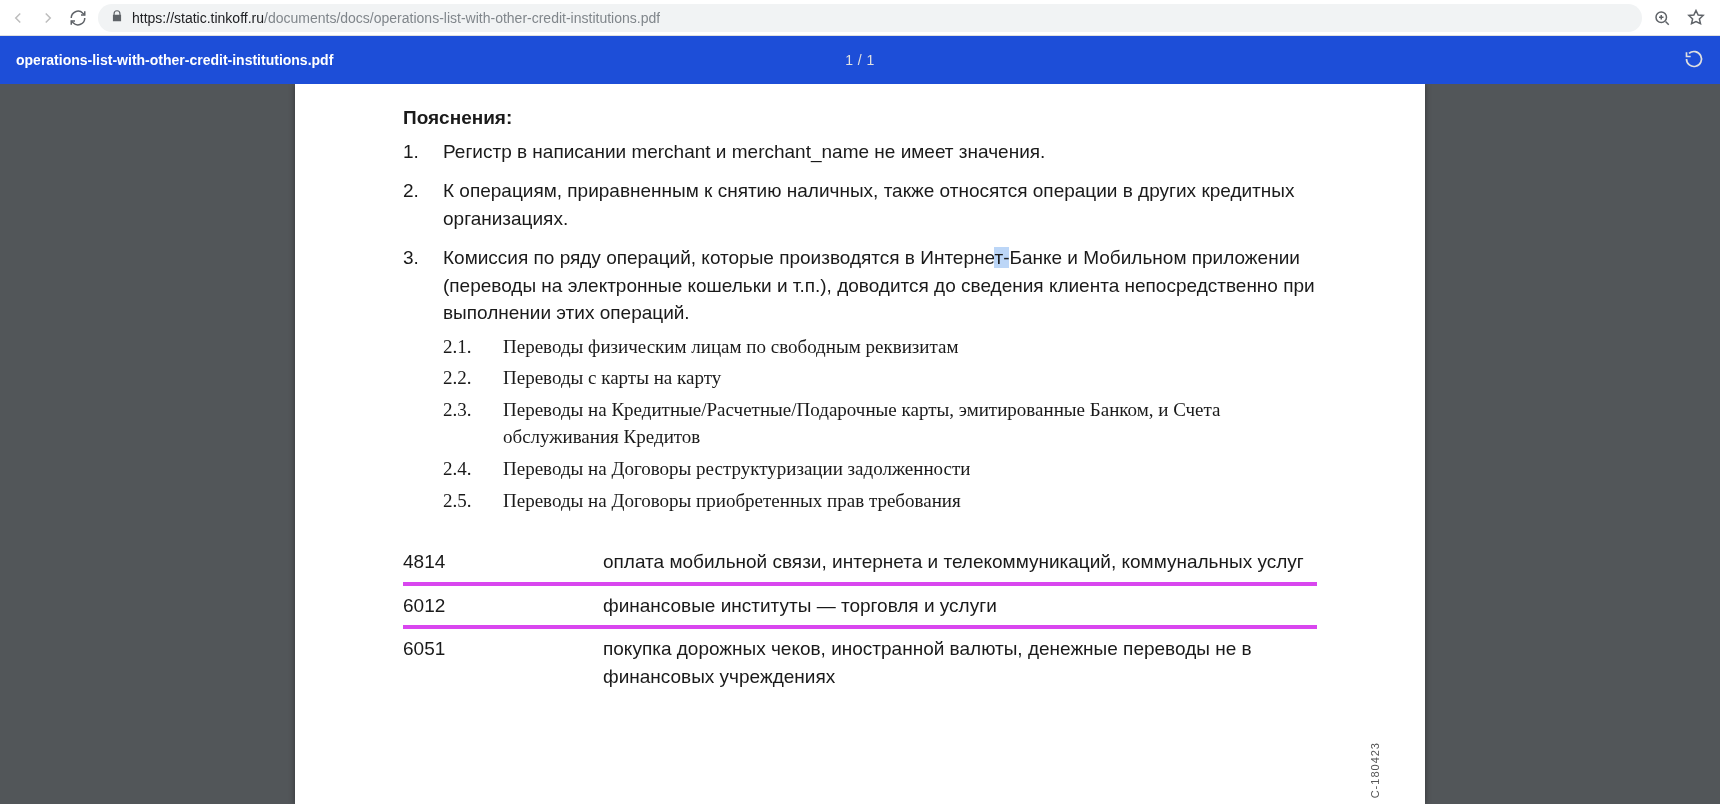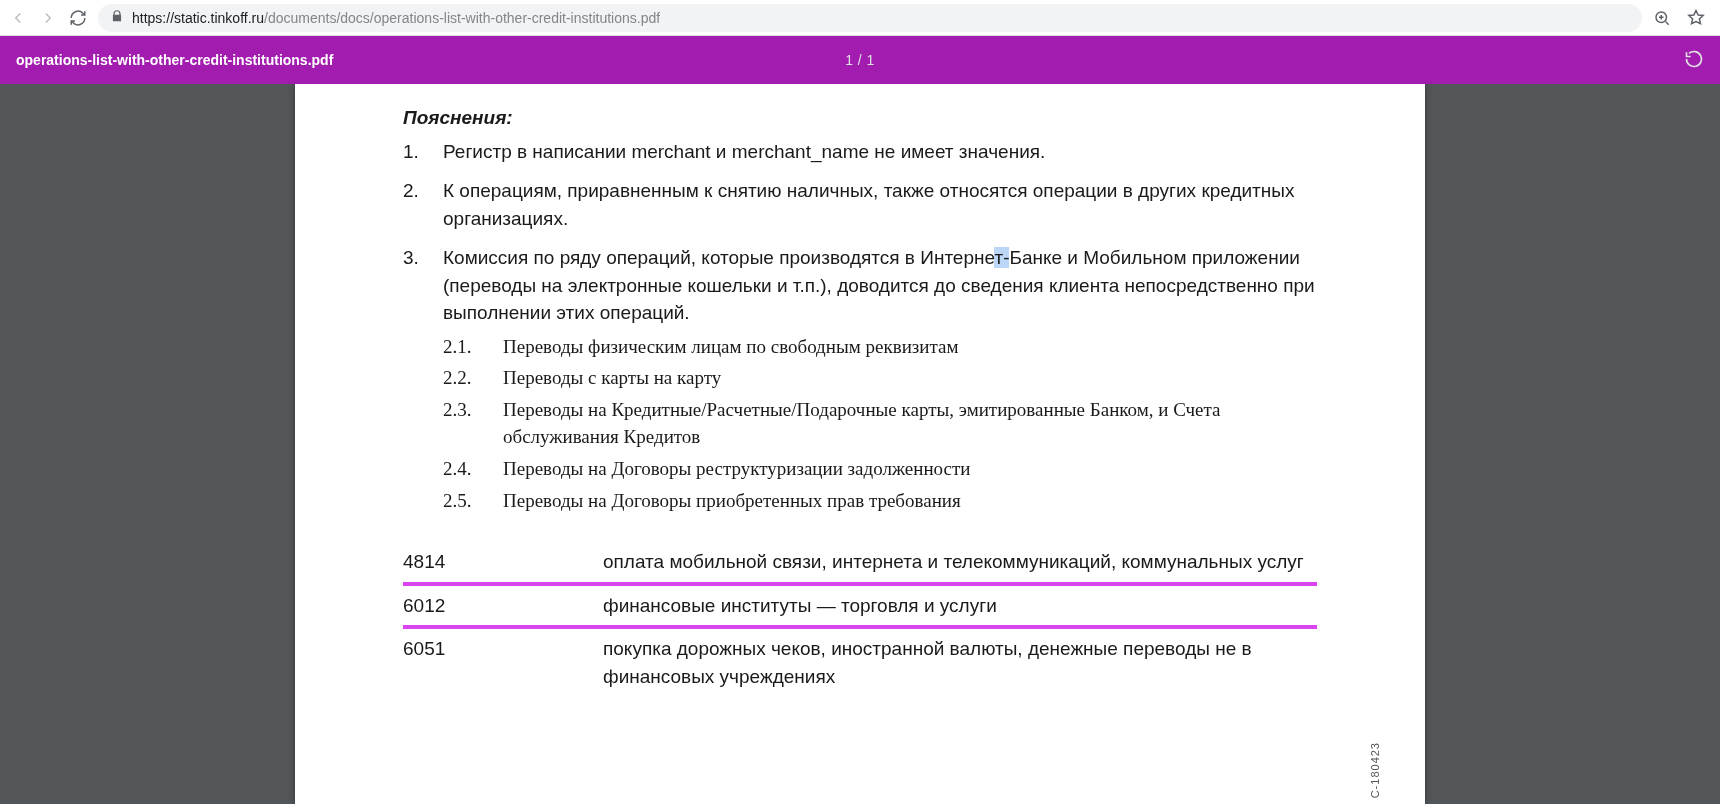--- a/index.html
+++ b/index.html
@@ -12,34 +12,34 @@
   .chrome-icon.disabled { color: #bdbdbd; cursor: default; }
   .chrome-icon svg { width: 18px; height: 18px; }
   .omnibox { flex: 1; height: 28px; background: #f1f3f4; border-radius: 14px; display: flex; align-items: center; padding: 0 12px; gap: 8px; color: #202124; font-size: 14px; }
   .omnibox .lock svg { width: 14px; height: 14px; color: #5f6368; }
   .omnibox .url { white-space: nowrap; overflow: hidden; }
   .omnibox .url-host { color: #202124; }
   .omnibox .url-path { color: #80868b; }
   .right-icons { display: flex; align-items: center; gap: 14px; padding-right: 6px; }
 
   
-  .pdf-toolbar { height: 48px; background: #a21caf; color: #fff; display: flex; align-items: center; padding: 0 16px; font-size: 14px; }
+  .pdf-toolbar { height: 48px; background: #1d4ed8; color: #fff; display: flex; align-items: center; padding: 0 16px; font-size: 14px; }
   .pdf-toolbar .filename { font-weight: 600; }
   .pdf-toolbar .page-indicator { position: absolute; left: 50%; transform: translateX(-50%); color: #e0e0e0; font-size: 14px; letter-spacing: 0.5px; }
   .pdf-toolbar .right { margin-left: auto; display: flex; align-items: center; }
   .pdf-toolbar .right svg { width: 20px; height: 20px; color: #e0e0e0; }
   .pdf-toolbar-wrap { position: relative; }
 
   
   .viewer { flex: 1; background: #525659; display: flex; justify-content: center; overflow: hidden; }
   .page { width: 1130px; background: #fff; box-shadow: 0 0 6px rgba(0,0,0,0.4); padding: 20px 108px 0 108px; position: relative; }
 
   
   .doc { color: #1a1a1a; font-size: 19px; line-height: 1.45; }
-  .h { font-weight: 700; margin-bottom: 6px; font-size: 19px; font-style: italic; }
+  .h { font-weight: 700; margin-bottom: 6px; font-size: 19px; }
   ol.top { list-style: none; padding: 0; margin: 0 0 24px 0; }
   ol.top > li { display: flex; gap: 22px; margin-bottom: 6px; }
   ol.top > li > .num { width: 18px; flex: 0 0 18px; }
   ol.top > li > .body { flex: 1; }
   .body p { margin-bottom: 6px; }
   ol.sub { list-style: none; padding: 0; margin: 0; }
   ol.sub > li { display: flex; gap: 30px; margin-bottom: 4px; font-family: Liberation Serif, serif; }
   ol.sub > li > .snum { width: 30px; flex: 0 0 30px; }
   ol.sub > li > .stext { flex: 1; }
   .highlight { background: #bcd6f7; }

